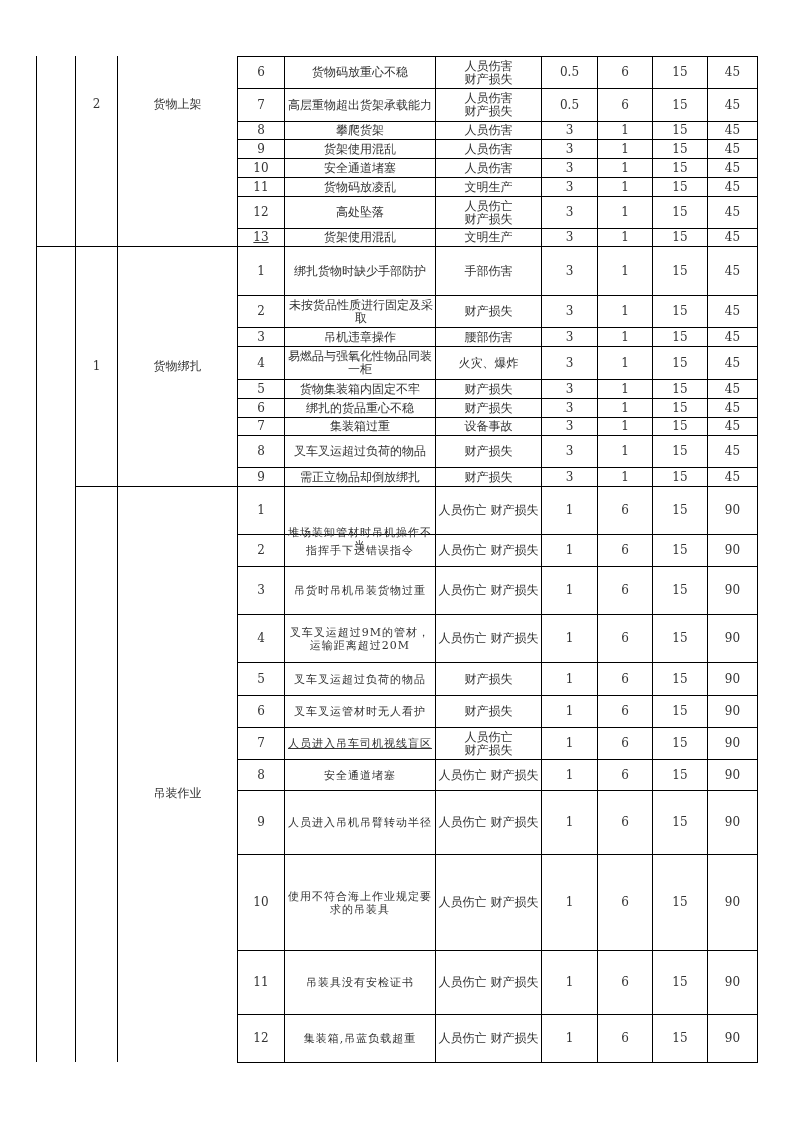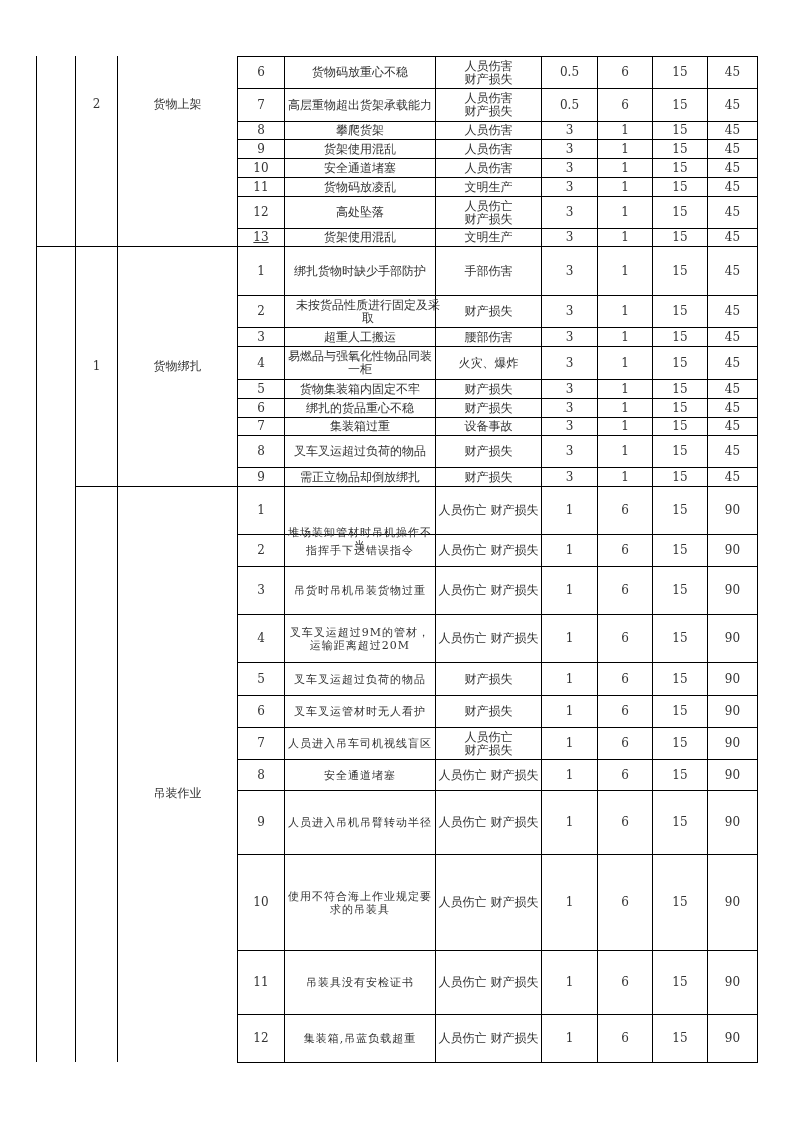--- a/index.html
+++ b/index.html
@@ -120,28 +120,28 @@
     <div class="cell" style="left: 76px; width: 41px; top: 247px; height: 239px; flex-direction: column;">1</div>
     <div class="cell" style="left: 118px; width: 119px; top: 247px; height: 239px; flex-direction: column;">货物绑扎</div>
     <div class="cell" style="left: 238px; width: 46px; top: 247px; height: 48px; flex-direction: column;">1</div>
     <div class="cell" style="left: 285px; width: 150px; top: 247px; height: 48px; flex-direction: column;">绑扎货物时缺少手部防护</div>
     <div class="cell" style="left: 436px; width: 105px; top: 247px; height: 48px; flex-direction: column;">手部伤害</div>
     <div class="cell" style="left: 542px; width: 55px; top: 247px; height: 48px; flex-direction: column;">3</div>
     <div class="cell" style="left: 598px; width: 54px; top: 247px; height: 48px; flex-direction: column;">1</div>
     <div class="cell" style="left: 653px; width: 54px; top: 247px; height: 48px; flex-direction: column;">15</div>
     <div class="cell" style="left: 708px; width: 49px; top: 247px; height: 48px; flex-direction: column;">45</div>
     <div class="cell" style="left: 238px; width: 46px; top: 296px; height: 31px; flex-direction: column;">2</div>
-    <div class="cell" style="left: 293px; width: 150px; top: 296px; height: 31px; flex-direction: column;">未按货品性质进行固定及采取</div>
+    <div class="cell" style="left: 286px; width: 150px; top: 296px; height: 31px; flex-direction: column;">未按货品性质进行固定及采取</div>
     <div class="cell" style="left: 436px; width: 105px; top: 296px; height: 31px; flex-direction: column;">财产损失</div>
     <div class="cell" style="left: 542px; width: 55px; top: 296px; height: 31px; flex-direction: column;">3</div>
     <div class="cell" style="left: 598px; width: 54px; top: 296px; height: 31px; flex-direction: column;">1</div>
     <div class="cell" style="left: 653px; width: 54px; top: 296px; height: 31px; flex-direction: column;">15</div>
     <div class="cell" style="left: 708px; width: 49px; top: 296px; height: 31px; flex-direction: column;">45</div>
     <div class="cell" style="left: 238px; width: 46px; top: 328px; height: 18px; flex-direction: column;">3</div>
-    <div class="cell" style="left: 285px; width: 150px; top: 328px; height: 18px; flex-direction: column;">超重人工搬运</div>
+    <div class="cell" style="left: 285px; width: 150px; top: 328px; height: 18px; flex-direction: column;">吊机违章操作</div>
     <div class="cell" style="left: 436px; width: 105px; top: 328px; height: 18px; flex-direction: column;">腰部伤害</div>
     <div class="cell" style="left: 542px; width: 55px; top: 328px; height: 18px; flex-direction: column;">3</div>
     <div class="cell" style="left: 598px; width: 54px; top: 328px; height: 18px; flex-direction: column;">1</div>
     <div class="cell" style="left: 653px; width: 54px; top: 328px; height: 18px; flex-direction: column;">15</div>
     <div class="cell" style="left: 708px; width: 49px; top: 328px; height: 18px; flex-direction: column;">45</div>
     <div class="cell" style="left: 238px; width: 46px; top: 347px; height: 32px; flex-direction: column;">4</div>
     <div class="cell" style="left: 285px; width: 150px; top: 347px; height: 32px; flex-direction: column;">易燃品与强氧化性物品同装一柜</div>
     <div class="cell" style="left: 436px; width: 105px; top: 347px; height: 32px; flex-direction: column;">火灾、爆炸</div>
     <div class="cell" style="left: 542px; width: 55px; top: 347px; height: 32px; flex-direction: column;">3</div>
     <div class="cell" style="left: 598px; width: 54px; top: 347px; height: 32px; flex-direction: column;">1</div>
@@ -220,21 +220,21 @@
     <div class="cell" style="left: 653px; width: 54px; top: 663px; height: 32px; flex-direction: column;">15</div>
     <div class="cell" style="left: 708px; width: 49px; top: 663px; height: 32px; flex-direction: column;">90</div>
     <div class="cell" style="left: 238px; width: 46px; top: 696px; height: 31px; flex-direction: column;">6</div>
     <div class="cell small" style="left: 285px; width: 150px; top: 696px; height: 31px; flex-direction: column;">叉车叉运管材时无人看护</div>
     <div class="cell" style="left: 436px; width: 105px; top: 696px; height: 31px; flex-direction: column;">财产损失</div>
     <div class="cell" style="left: 542px; width: 55px; top: 696px; height: 31px; flex-direction: column;">1</div>
     <div class="cell" style="left: 598px; width: 54px; top: 696px; height: 31px; flex-direction: column;">6</div>
     <div class="cell" style="left: 653px; width: 54px; top: 696px; height: 31px; flex-direction: column;">15</div>
     <div class="cell" style="left: 708px; width: 49px; top: 696px; height: 31px; flex-direction: column;">90</div>
     <div class="cell" style="left: 238px; width: 46px; top: 728px; height: 31px; flex-direction: column;">7</div>
-    <div class="cell small" style="left: 285px; width: 150px; top: 728px; height: 31px; flex-direction: column;">人员进入吊车司机视线盲区</div>
+    <div class="cell small" style="left: 285px; width: 150px; top: 728px; height: 31px; flex-direction: column; text-decoration: underline;">人员进入吊车司机视线盲区</div>
     <div class="cell" style="left: 436px; width: 105px; top: 728px; height: 31px; flex-direction: column;">人员伤亡<br>财产损失</div>
     <div class="cell" style="left: 542px; width: 55px; top: 728px; height: 31px; flex-direction: column;">1</div>
     <div class="cell" style="left: 598px; width: 54px; top: 728px; height: 31px; flex-direction: column;">6</div>
     <div class="cell" style="left: 653px; width: 54px; top: 728px; height: 31px; flex-direction: column;">15</div>
     <div class="cell" style="left: 708px; width: 49px; top: 728px; height: 31px; flex-direction: column;">90</div>
     <div class="cell" style="left: 238px; width: 46px; top: 760px; height: 30px; flex-direction: column;">8</div>
     <div class="cell small" style="left: 285px; width: 150px; top: 760px; height: 30px; flex-direction: column;">安全通道堵塞</div>
     <div class="cell" style="left: 436px; width: 105px; top: 760px; height: 30px; flex-direction: column;">人员伤亡 财产损失</div>
     <div class="cell" style="left: 542px; width: 55px; top: 760px; height: 30px; flex-direction: column;">1</div>
     <div class="cell" style="left: 598px; width: 54px; top: 760px; height: 30px; flex-direction: column;">6</div>

